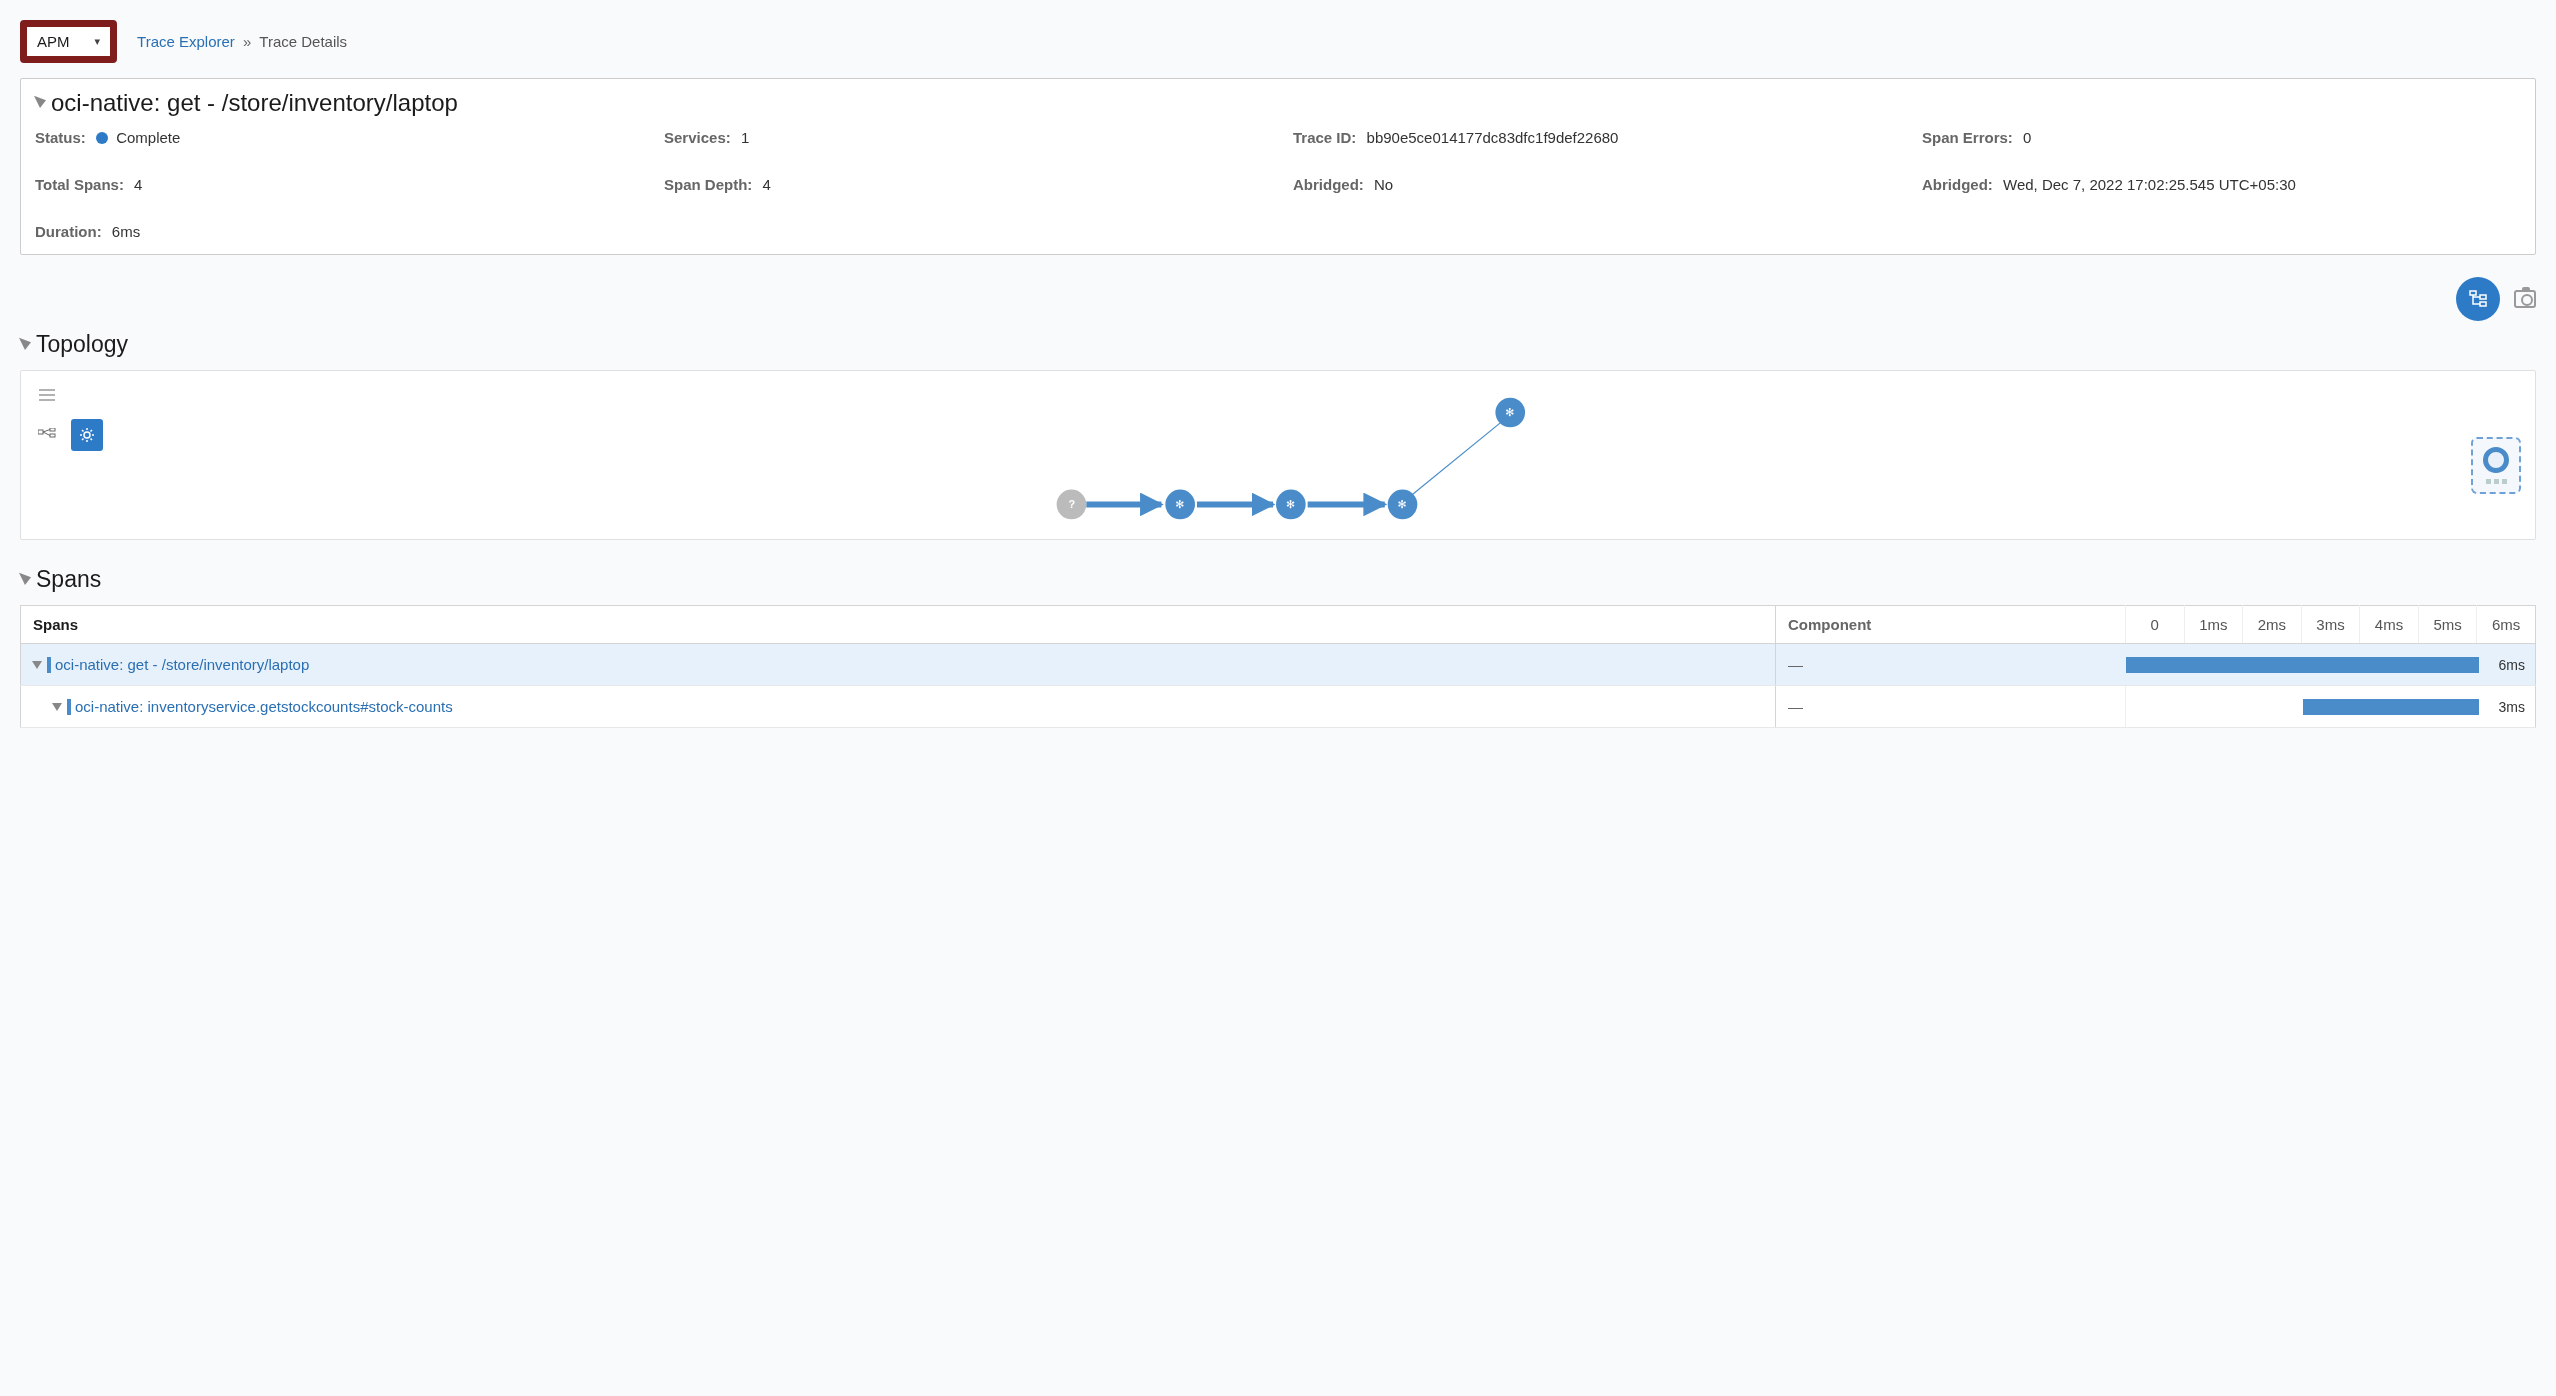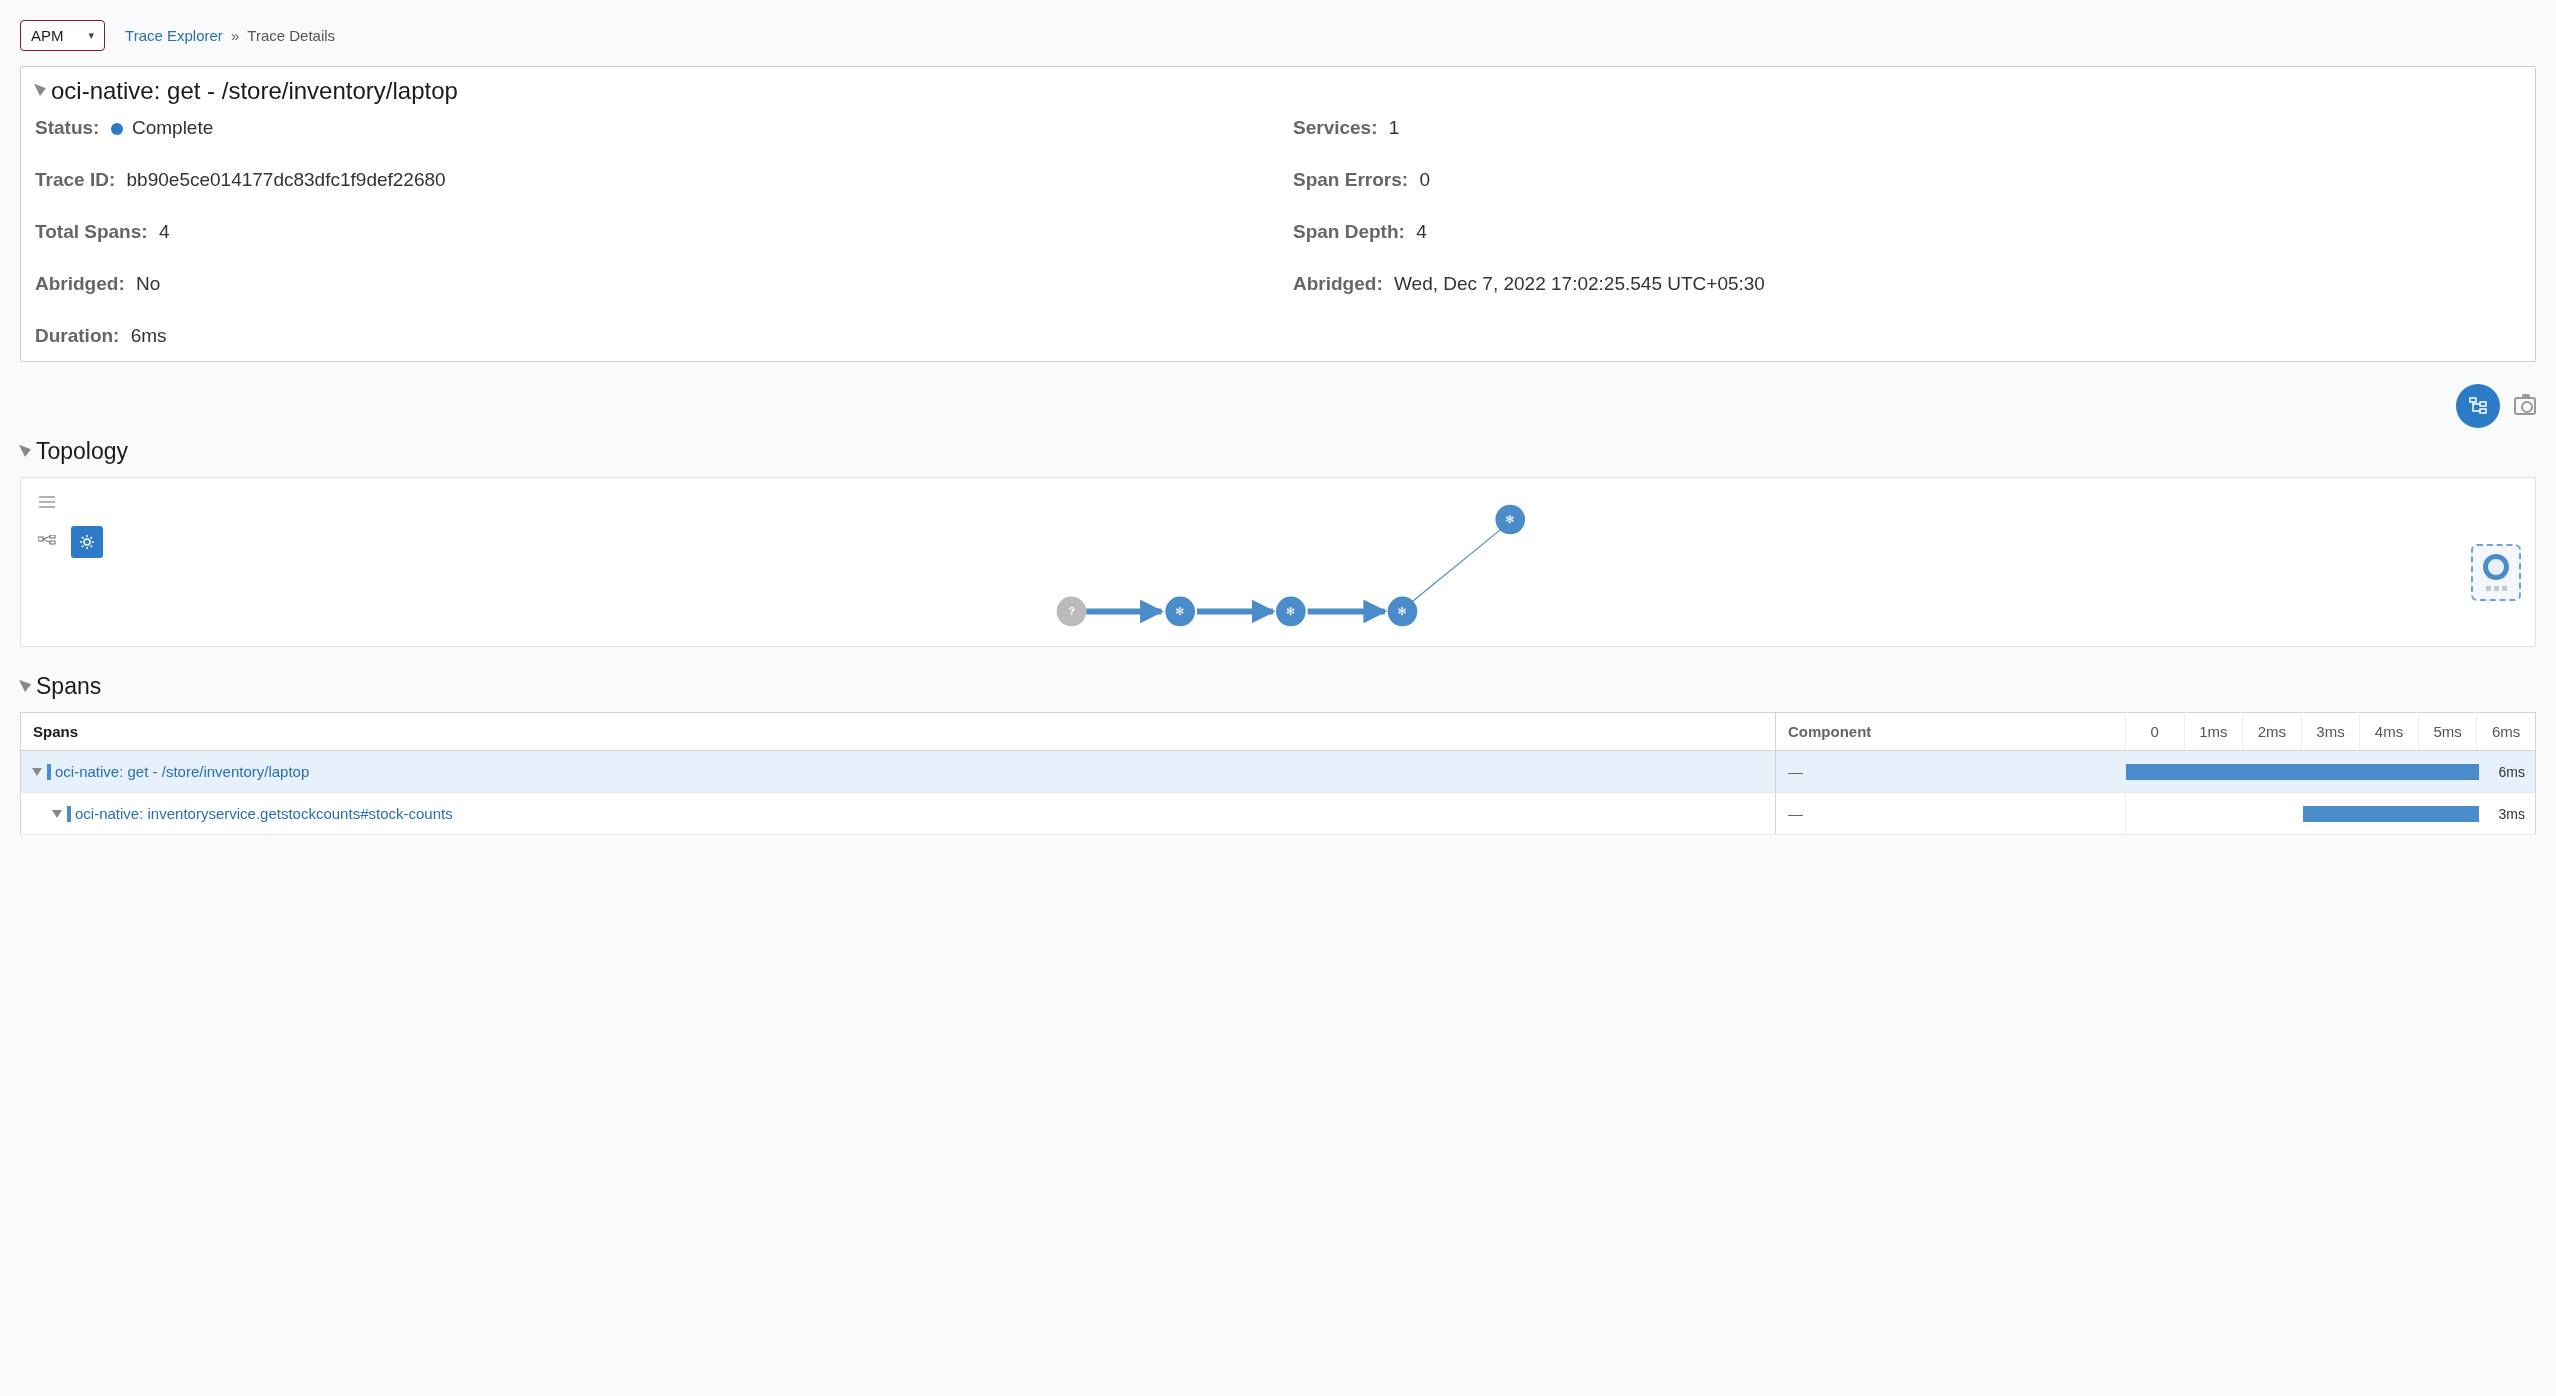--- a/index.html
+++ b/index.html
@@ -10,21 +10,21 @@
       padding: 20px;
       font-size: 15px;
     }
     .top-row {
       display: flex;
       align-items: center;
       gap: 20px;
       margin-bottom: 15px;
     }
     .apm-select {
-      border: 1px solid #7f1d1d;
+      border: 7px solid #7f1d1d;
       border-radius: 4px;
       padding: 6px 10px;
       background: white;
       display: flex;
       align-items: center;
       gap: 25px;
       cursor: pointer;
       font-size: 15px;
     }
     .breadcrumb a { color: #2a6fb3; text-decoration: none; }
@@ -50,23 +50,23 @@
     }
     .summary-title {
       font-size: 24px;
       font-weight: 400;
       display: flex;
       align-items: center;
       margin-bottom: 12px;
     }
     .summary-grid {
       display: grid;
-      grid-template-columns: 1fr 1fr;
+      grid-template-columns: 1fr 1fr 1fr 1fr;
       row-gap: 6px;
-      font-size: 19px;
+      font-size: 15px;
       gap: 30px;
     }
     .summary-grid .label { color: #666; font-weight: 600; margin-right: 6px; }
     .summary-grid .value { color: #333; }
     .status-dot {
       display: inline-block;
       width: 12px; height: 12px;
       background: #2d7bc6;
       border-radius: 50%;
       vertical-align: -1px;

